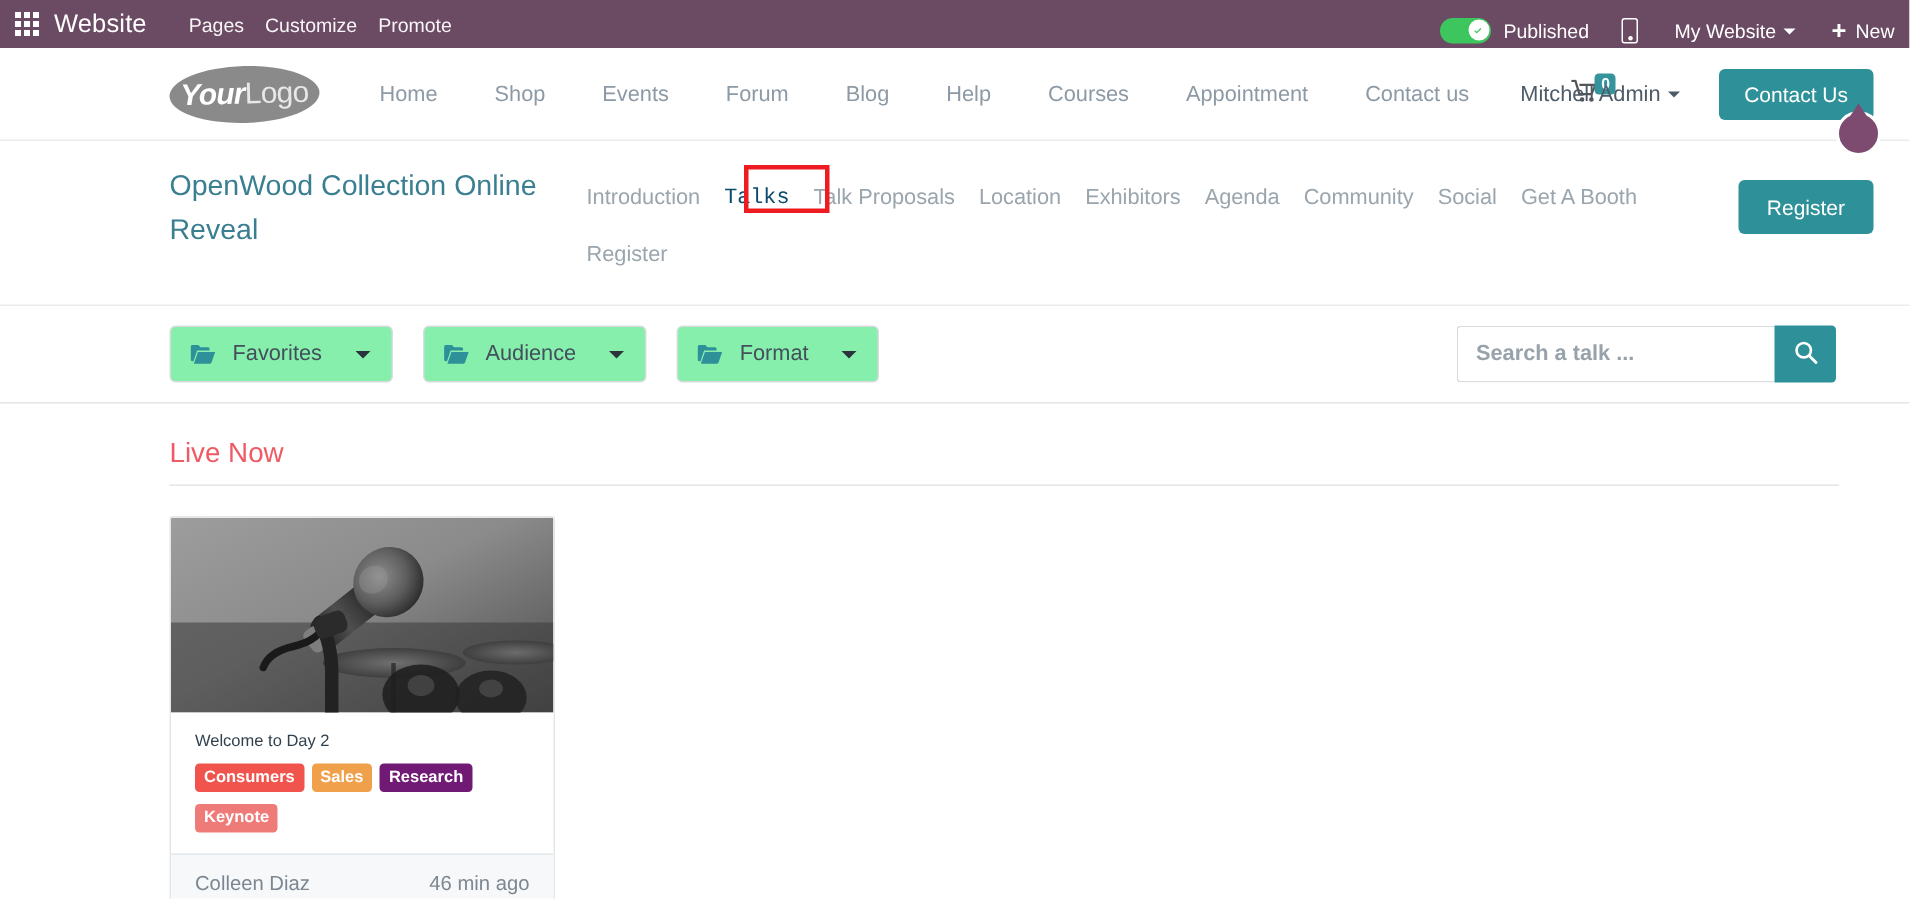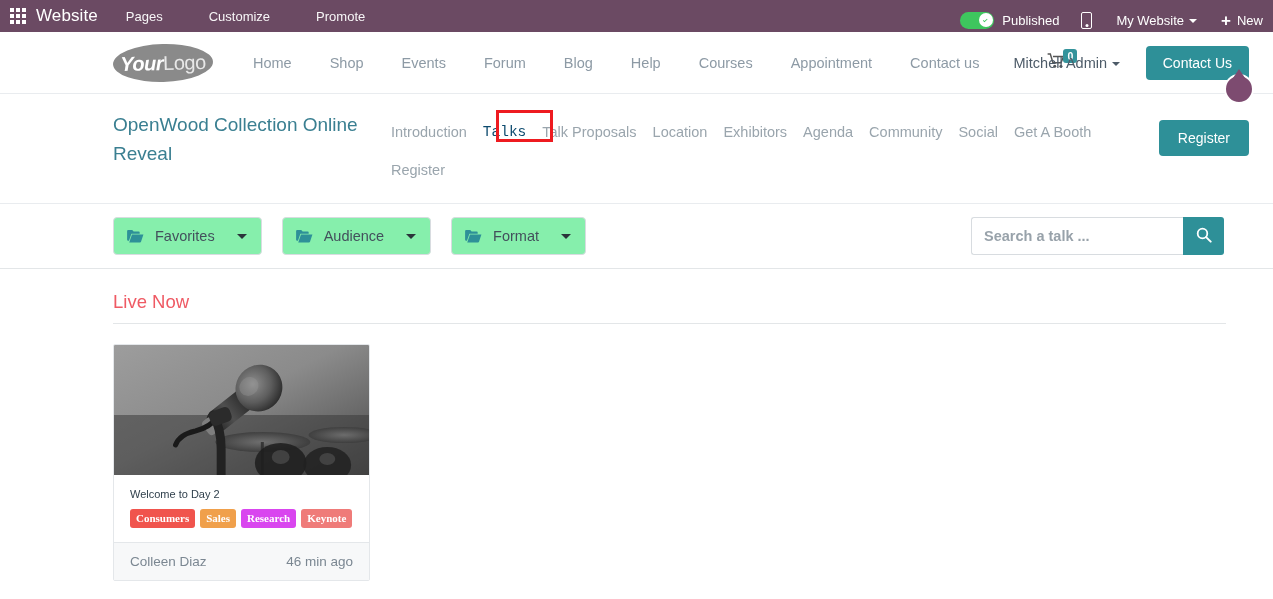--- a/index.html
+++ b/index.html
@@ -32,21 +32,21 @@
     grid-template-rows: repeat(3, 4px);
     gap: 2px;
   }
   .apps-grid .g i { background: #ffffff; display: block; width: 4px; height: 4px; }
   .brand-name {
     font-size: 17px;
     font-weight: normal;
     margin-right: 28px;
     letter-spacing: .1px;
   }
-  .odoo-menu { display: flex; align-items: center; gap: 46px; font-size: 13px; }
+  .odoo-menu { display: flex; align-items: center; gap: 14px; font-size: 13px; }
   .odoo-menu span { cursor: pointer; opacity: .95; }
   .odoo-right {
     position: absolute; right: 10px; top: 4px; height: 32px;
     display: flex; align-items: center; gap: 0px; font-size: 13px;
   }
   .toggle-pub {
     width: 34px; height: 17px; border-radius: 10px;
     background: #3ec65e; position: relative; margin-right: 8px;
     cursor: pointer;
   }
@@ -281,21 +281,21 @@
     object-fit: cover;
     cursor: pointer;
   }
   .card-body { padding: 13px 16px 14px 16px; }
   .card-title {
     font-size: 11px;
     color: #31414d;
     margin-bottom: 9px;
     cursor: pointer;
   }
-  .tags { display: flex; flex-wrap: wrap; gap: 20px 5px; font-family: Liberation Serif, serif; }
+  .tags { display: flex; flex-wrap: wrap; gap: 8px 5px; }
   .tag {
     font-size: 11px;
     font-weight: bold;
     color: #ffffff;
     padding: 3px 6px 4px 6px;
     border-radius: 3px;
     cursor: pointer;
   }
   .card-footer {
     border-top: 1px solid #e4e7ea;
@@ -487,21 +487,21 @@
       </g>
       <path d="M104 72c-6 9-14 12-22 14-9 2-17 6-20 14" stroke="#1a1a1a" stroke-width="5" fill="none" stroke-linecap="round"></path>
       <path d="M100 70c6 10 8 22 8 34v26" stroke="#222" stroke-width="9" fill="none" stroke-linecap="round"></path>
       <rect x="96" y="64" width="22" height="15" rx="5" fill="#2b2b2b" transform="rotate(-20 107 71)"></rect>
     </svg>
     <div class="card-body">
       <div class="card-title">Welcome to Day 2</div>
       <div class="tags">
         <span class="tag" style="background:#f0544d">Consumers</span>
         <span class="tag" style="background:#f0a04b">Sales</span>
-        <span class="tag" style="background:#d946ef">Research</span>
+        <span class="tag" style="background:#701a75">Research</span>
         <span class="tag" style="background:#ef7b79">Keynote</span>
       </div>
     </div>
     <div class="card-footer">
       <span>Colleen Diaz</span>
       <span>46 min ago</span>
     </div>
   </div>
 </div>
 

